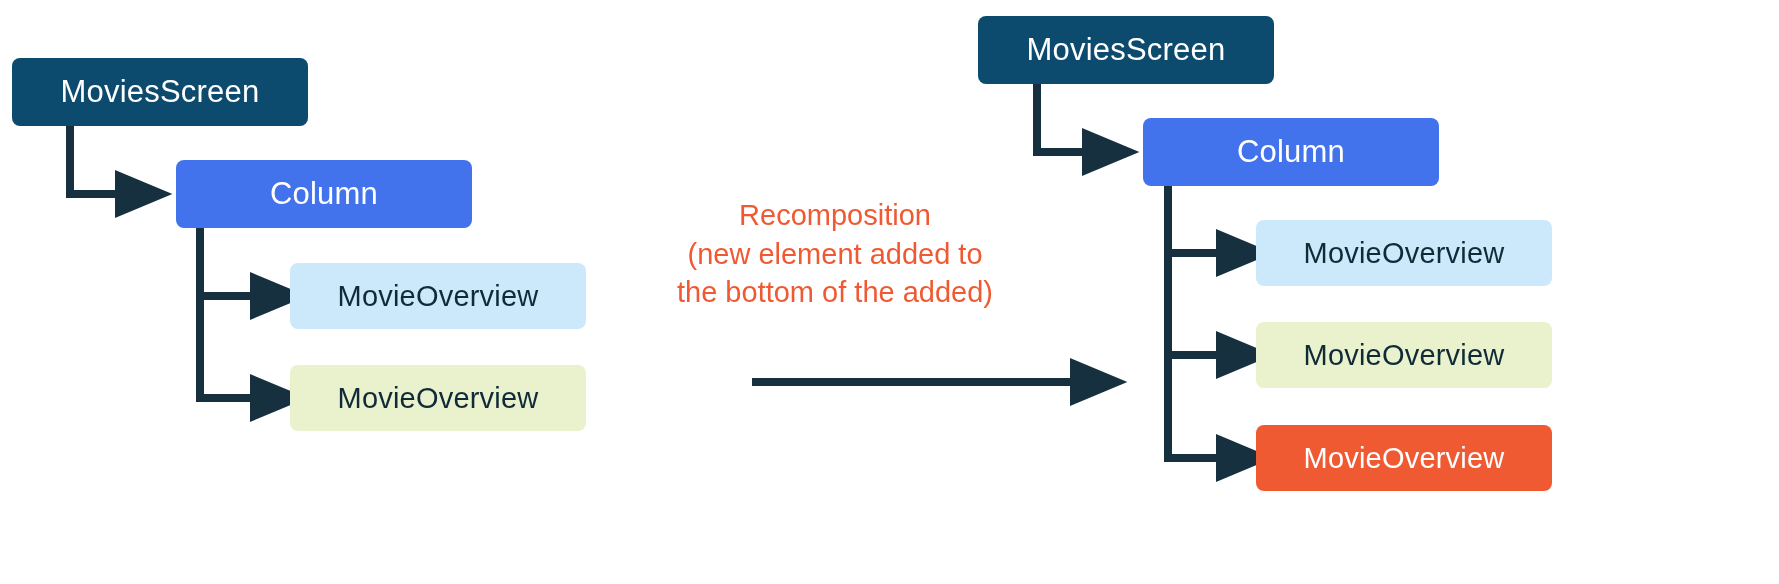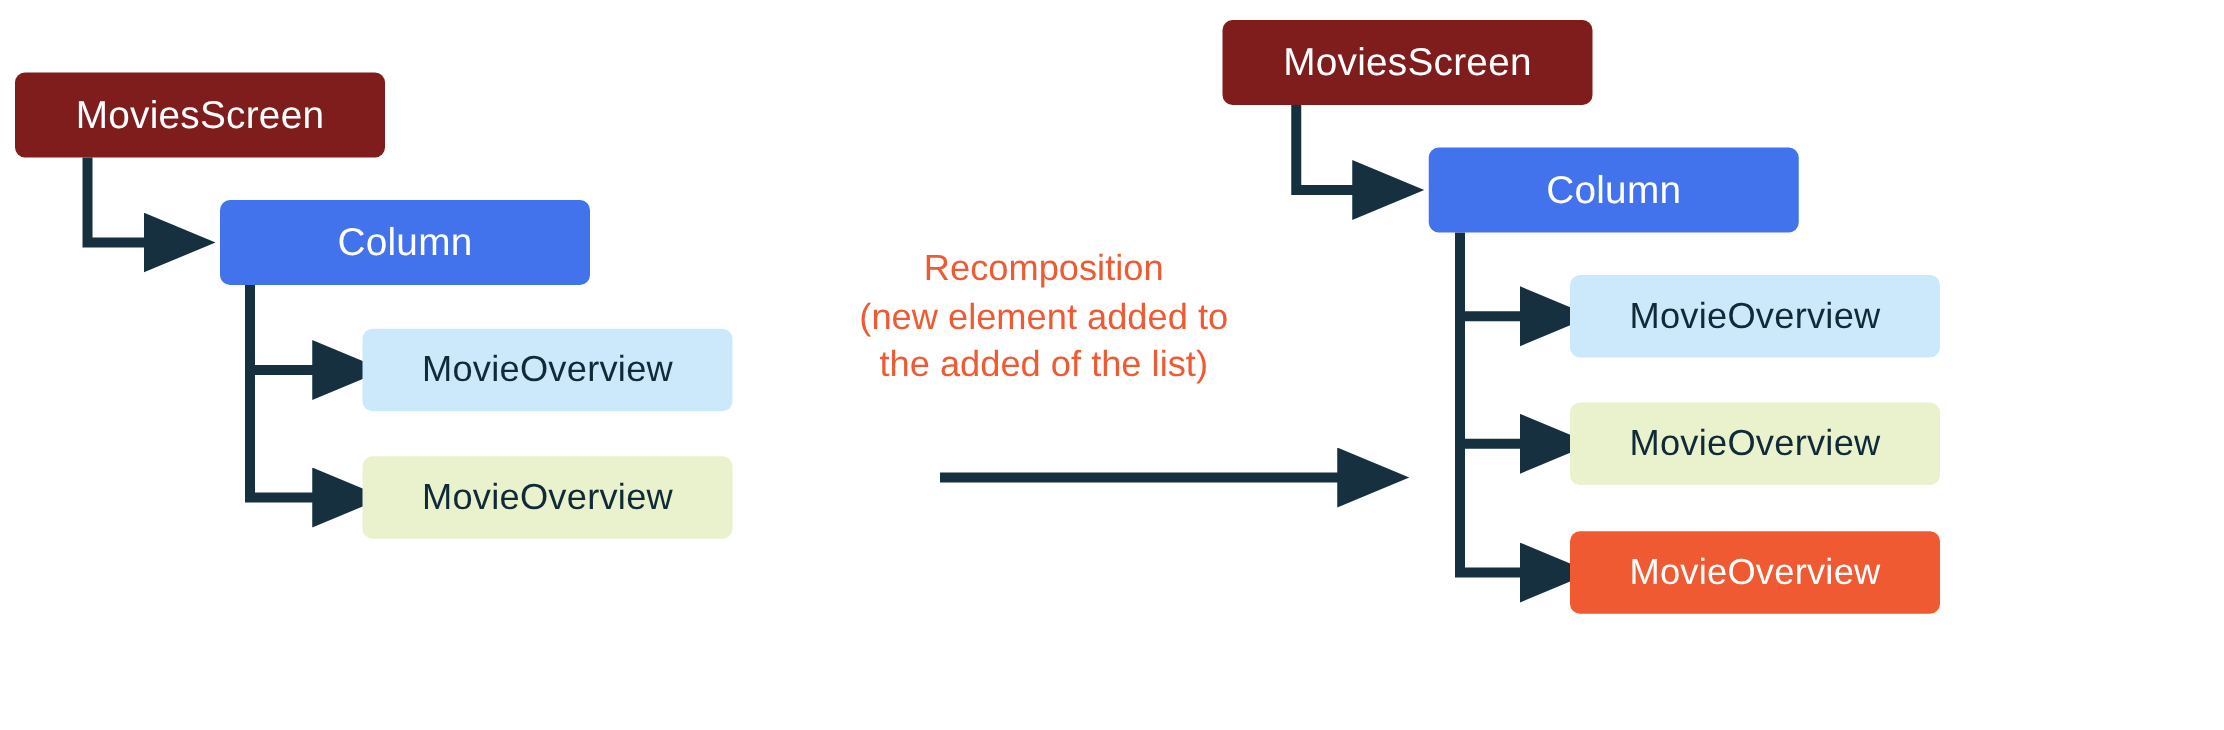--- a/index.html
+++ b/index.html
@@ -22,21 +22,21 @@
     box-sizing: border-box;
     border-radius: 8px;
     display: flex;
     align-items: center;
     justify-content: center;
     font-family: "Liberation Sans", sans-serif;
     white-space: nowrap;
     letter-spacing: 0.2px;
   }
   .node-screen {
-    background: #7f1d1d;
+    background: #0c4a6e;
     color: #ffffff;
     font-size: 31px;
   }
   .node-column {
     background: #4272ec;
     color: #ffffff;
     font-size: 31px;
     margin-left: 24px;
   }
   .node-overview-blue {
@@ -128,21 +128,21 @@
   <div class="node node-overview-blue" style="left:290px; top:263px; width:296px; height:66px;">
     <span>MovieOverview</span>
   </div>
 
   <div class="node node-overview-lime" style="left:290px; top:365px; width:296px; height:66px;">
     <span>MovieOverview</span>
   </div>
 
   <div class="caption" style="left:645px; top:196px; width:380px;">Recomposition
 (new element added to
-the added of the list)</div>
+the bottom of the added)</div>
 
   <div class="node node-screen" style="left:978px; top:16px; width:296px; height:68px;">
     <span>MoviesScreen</span>
   </div>
 
   <div class="node node-column" style="left:1119px; top:118px; width:296px; height:68px;">
     <span>Column</span>
   </div>
 
   <div class="node node-overview-blue" style="left:1256px; top:220px; width:296px; height:66px;">

